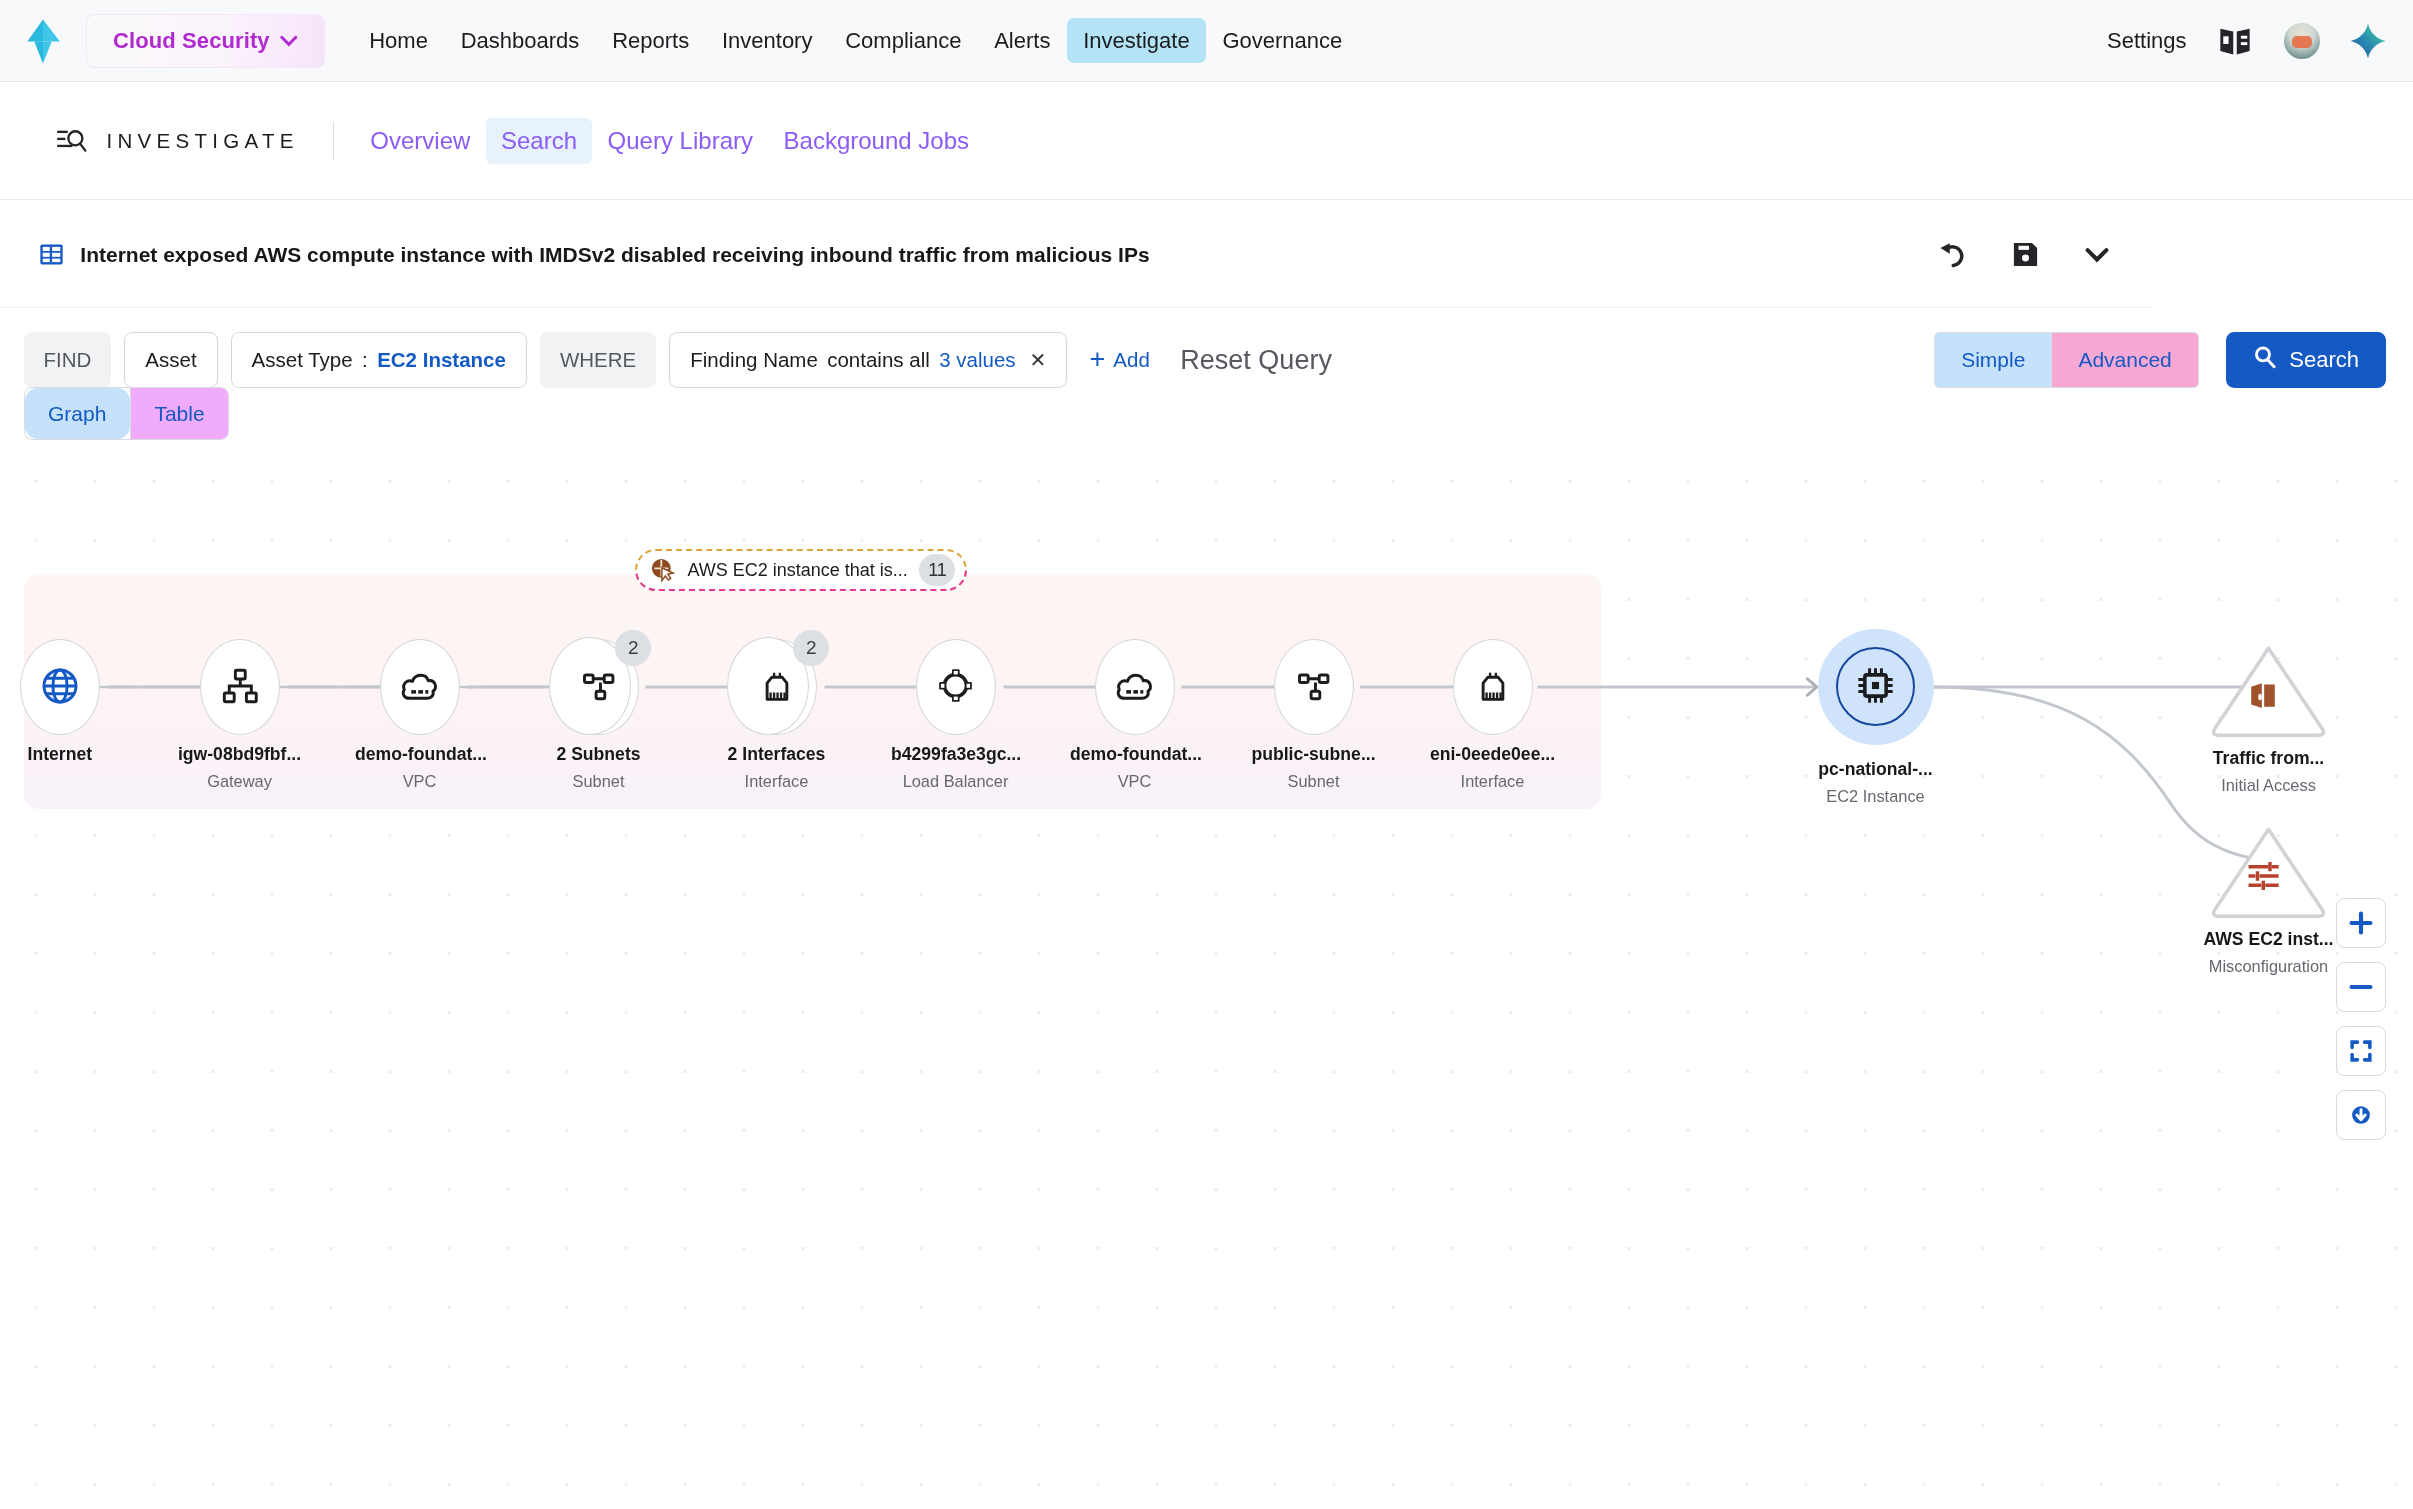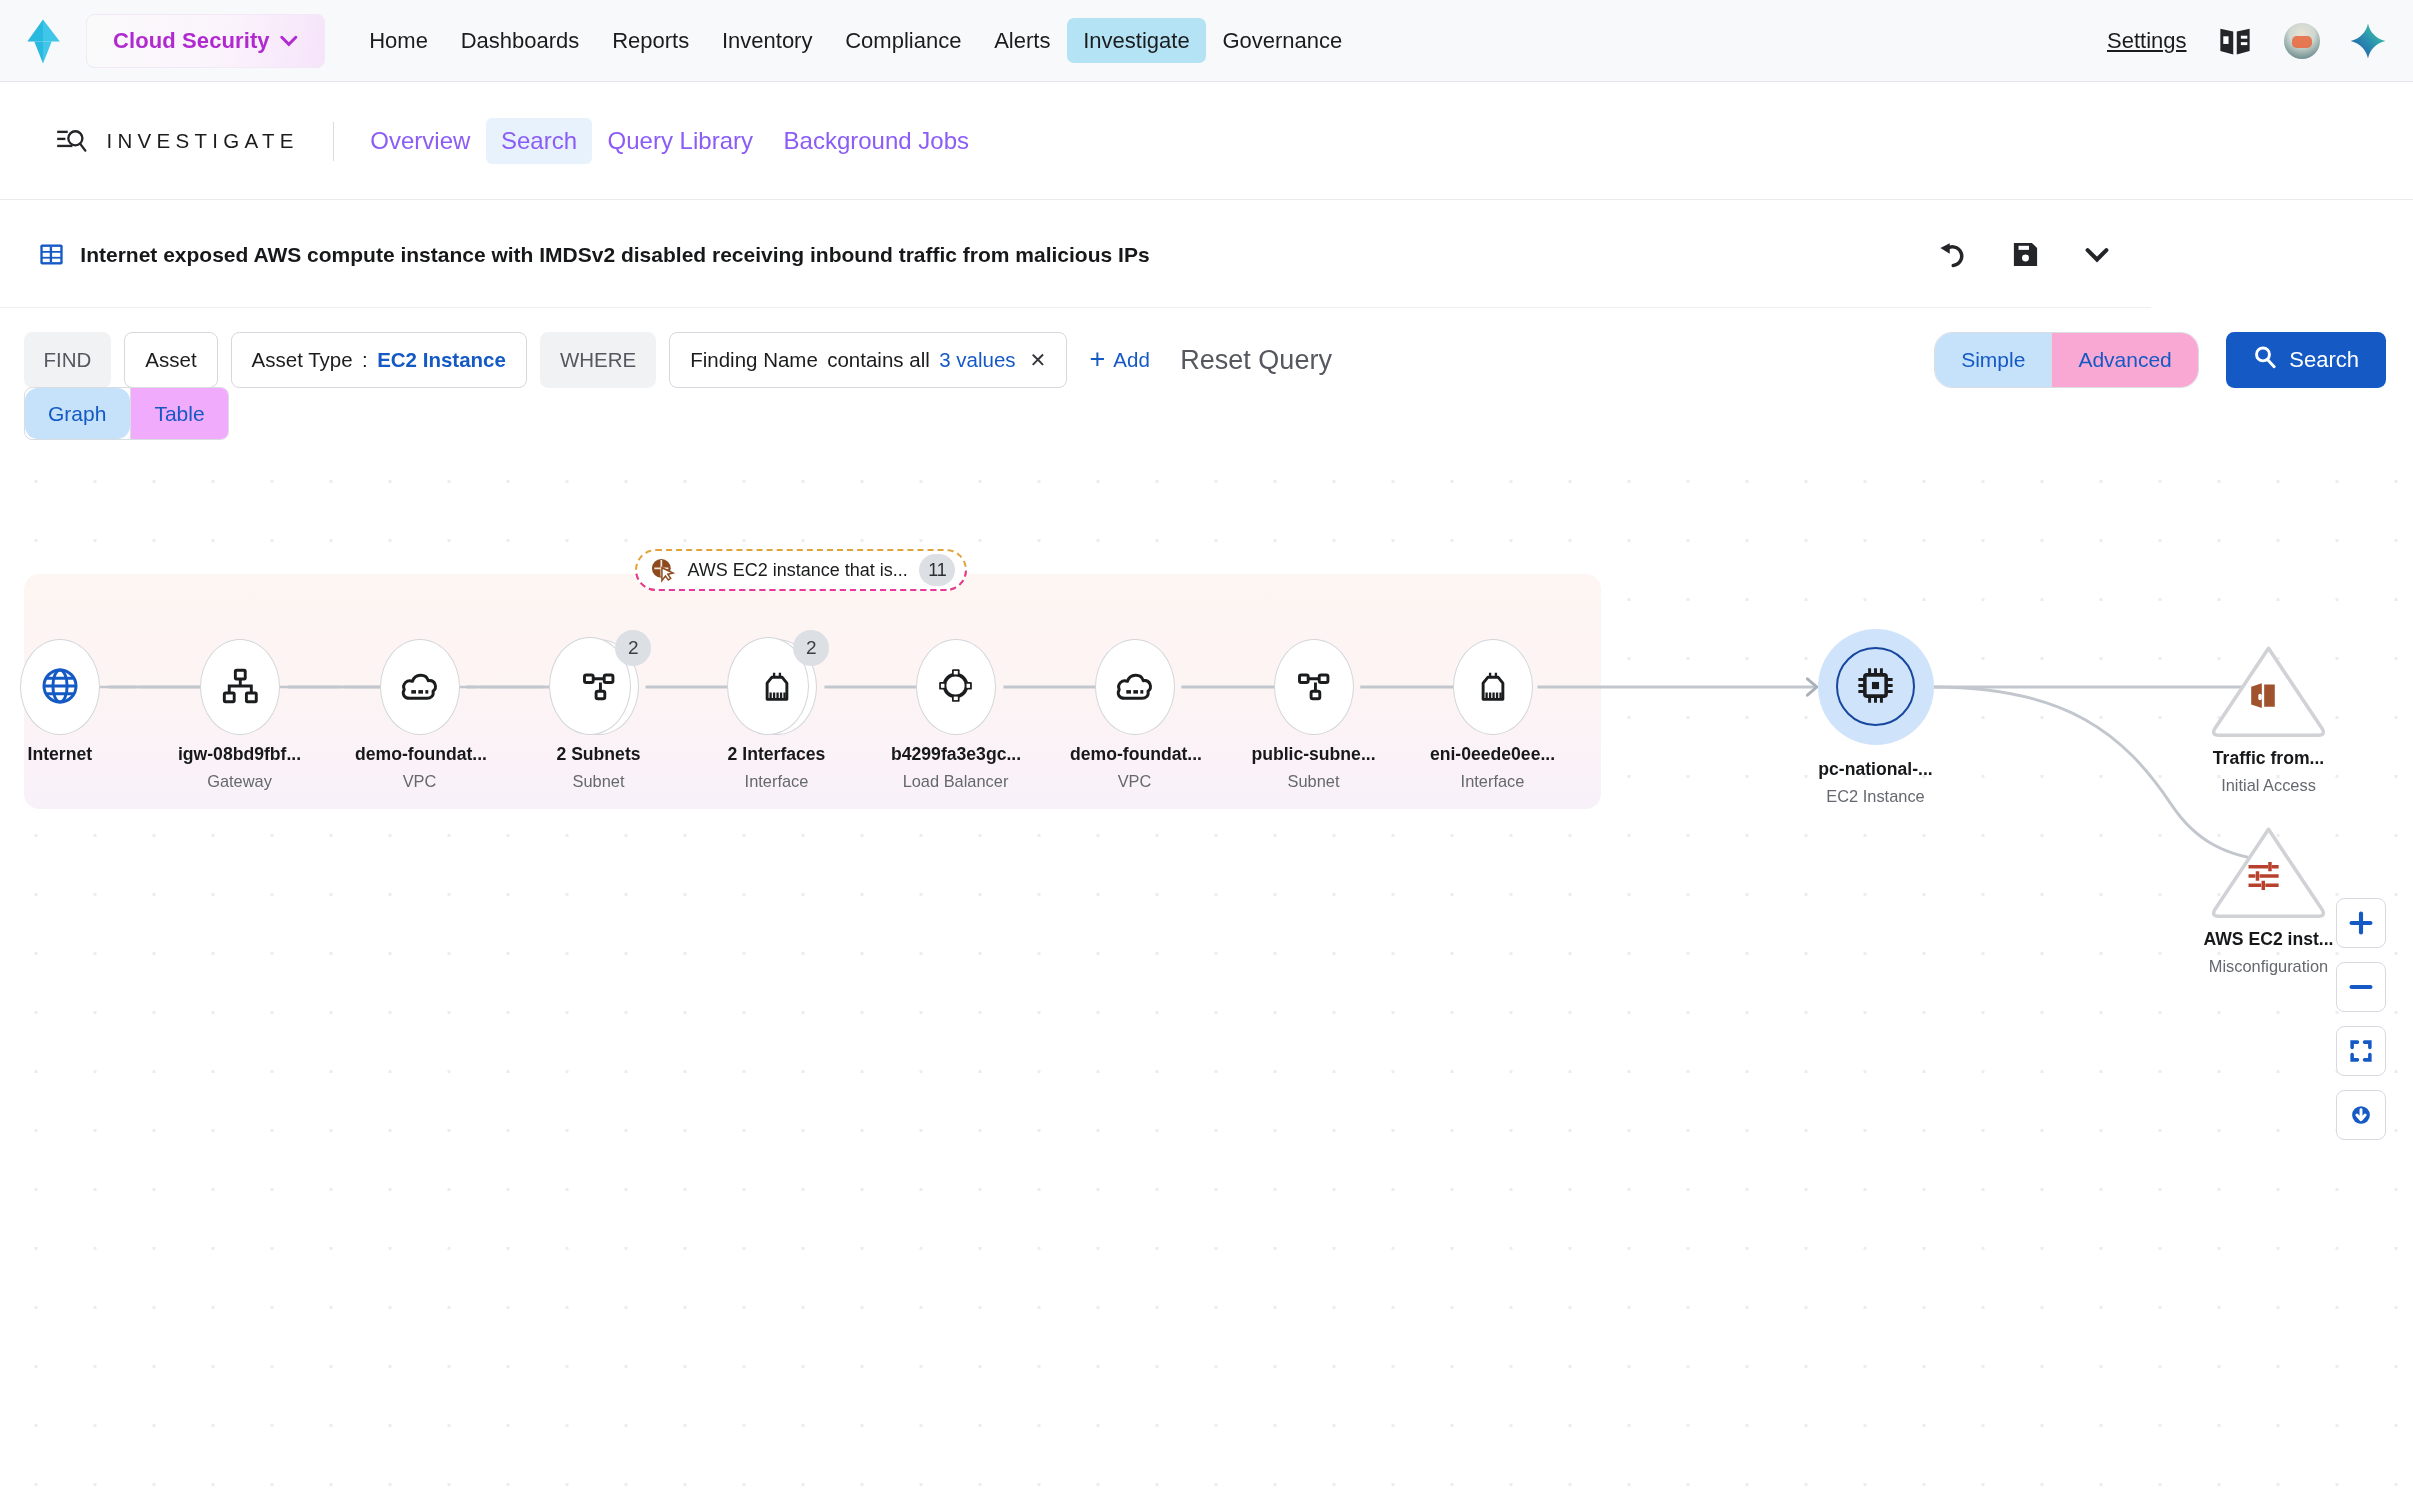--- a/index.html
+++ b/index.html
@@ -33,21 +33,21 @@
   .nav-items { display: flex; align-items: center; gap: 0; margin-left: 28px; }
   .nav-item {
     font-size: 22px; color: #1b1c1e; padding: 9.4px 16.4px; border-radius: 7px;
     white-space: nowrap;
   }
   .nav-item.active { background: #b3e3f5; }
   .topnav-right {
     position: absolute; right: 27px; top: 0; height: 82px;
     display: flex; align-items: center; gap: 30.5px;
   }
-  .settings-link { font-size: 22px; color: #1b1c1e; text-decoration: underline; }
+  .settings-link { font-size: 22px; color: #1b1c1e; }
   .icon-btn { width: 36px; height: 36px; display: flex; align-items: center; justify-content: center; }
   .avatar {
     width: 36px; height: 36px; border-radius: 50%;
     background: radial-gradient(circle at 50% 30%, #e8e2d4 0%, #cfd8d2 40%, #7e9a9a 75%, #4a6b6e 100%);
     position: relative; overflow: hidden;
   }
   .avatar::after{
     content:""; position:absolute; left:8.2px; top:13px; width:20px; height:11.7px;
     border-radius:4.7px; background:#e8663c; opacity:.85;
   }
@@ -92,21 +92,21 @@
   .chip.kw { background: #f1f2f4; color: #55585e; font-weight: 400; }
   .chip.box { background: #fff; border: 1.2px solid #d4d7dc; color: #1b1c1e; }
   .chip .val { color: #1459c4; font-weight: 700; }
   .chip .vlink { color: #1459c4; }
   .chip .xmark { color: #32353a; font-size: 20px; margin-left: 4.7px; }
   .qb-gap { width: 13px; }
   .addbtn { display: flex; align-items: center; gap: 8.2px; color: #1459c4; font-size: 20.5px; margin-left: 22px; }
   .addbtn .plus { font-size: 27px; line-height: .8; font-weight: 400; }
   .resetbtn { color: #55585e; font-size: 27px; margin-left: 30.5px; }
   .qb-right { position: absolute; right: 27px; display: flex; align-items: center; gap: 27px; }
-  .segmented { display: flex; border: 1.2px solid #d9dce1; border-radius: 18px; overflow: hidden; height: 56px; }
+  .segmented { display: flex; border: 1.2px solid #d9dce1; border-radius: 5px; overflow: hidden; height: 56px; }
   .segmented .seg {
     display: flex; align-items: center; padding: 0 26px; font-size: 21px; color: #1459c4; background: #f9a8d4;
   }
   .segmented .seg.on { background: #c6e2fa; }
   .segmented .seg + .seg { border-left: 1.2px solid #d9dce1; }
   .searchbtn {
     height: 56px; background: #1459c4; color: #fff; border-radius: 8.2px;
     display: flex; align-items: center; gap: 13px; padding: 0 27px; font-size: 22px;
   }
 

